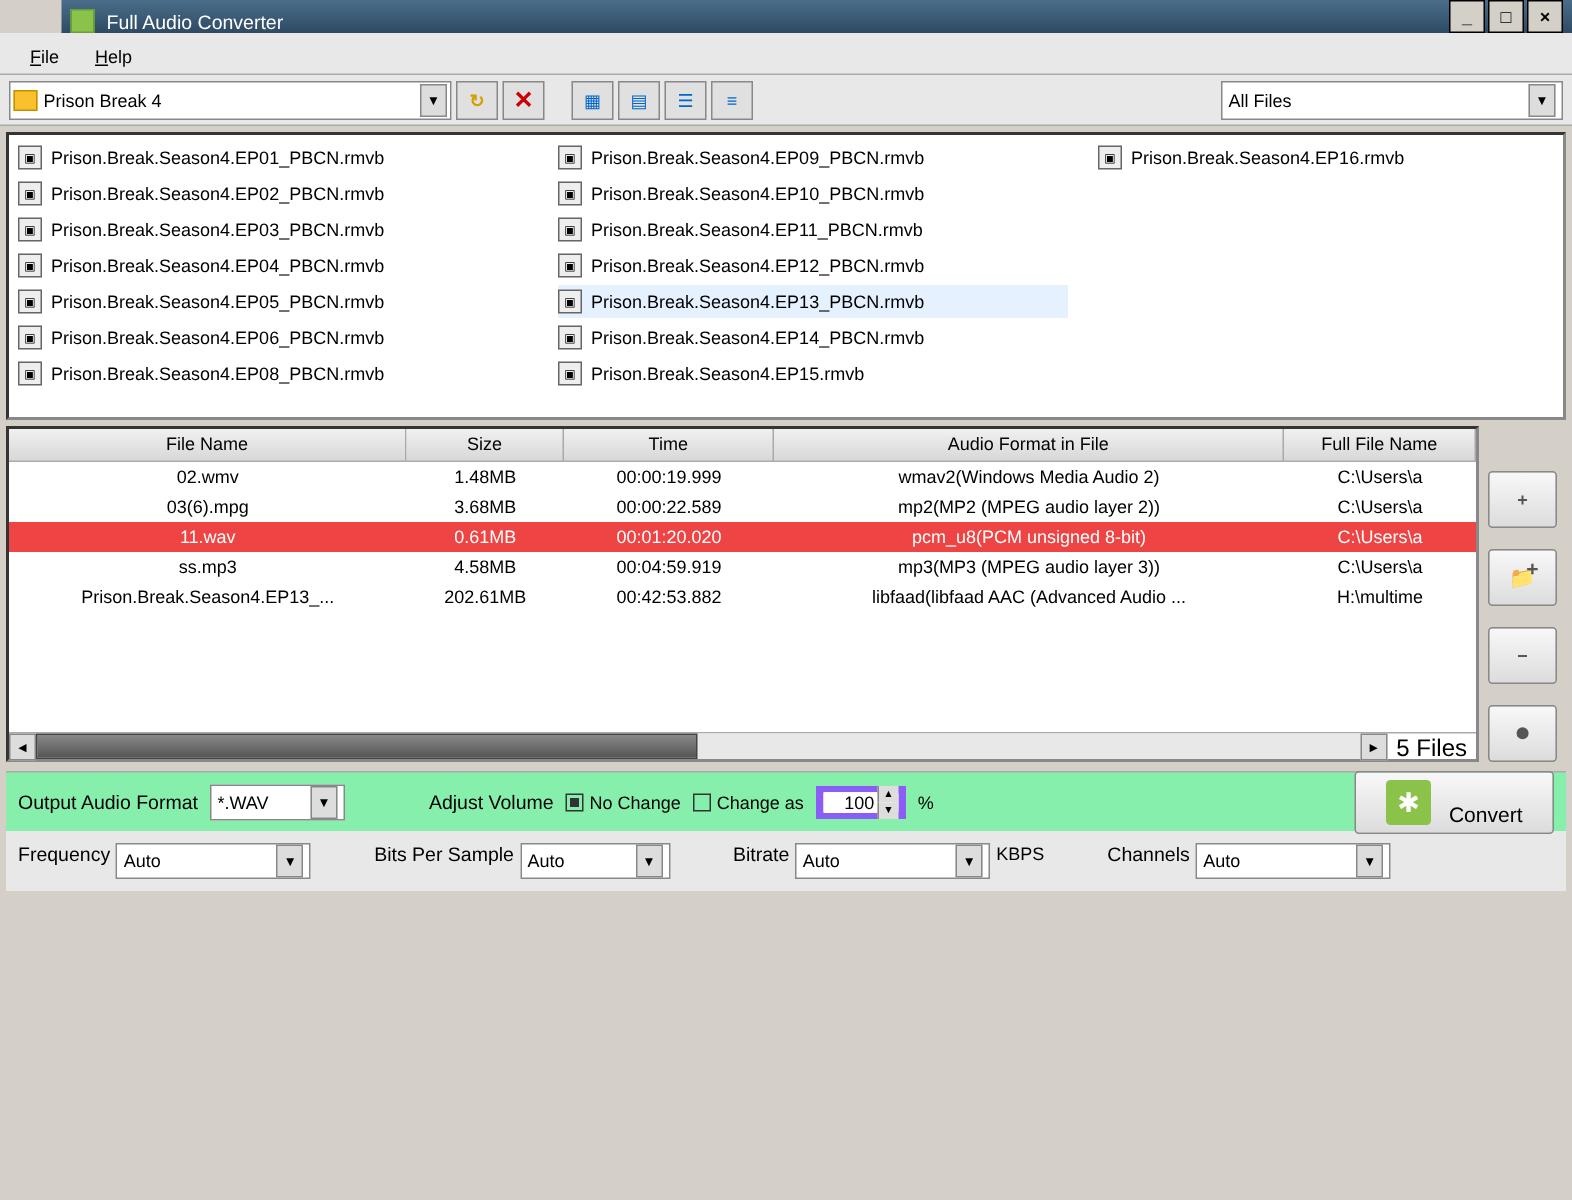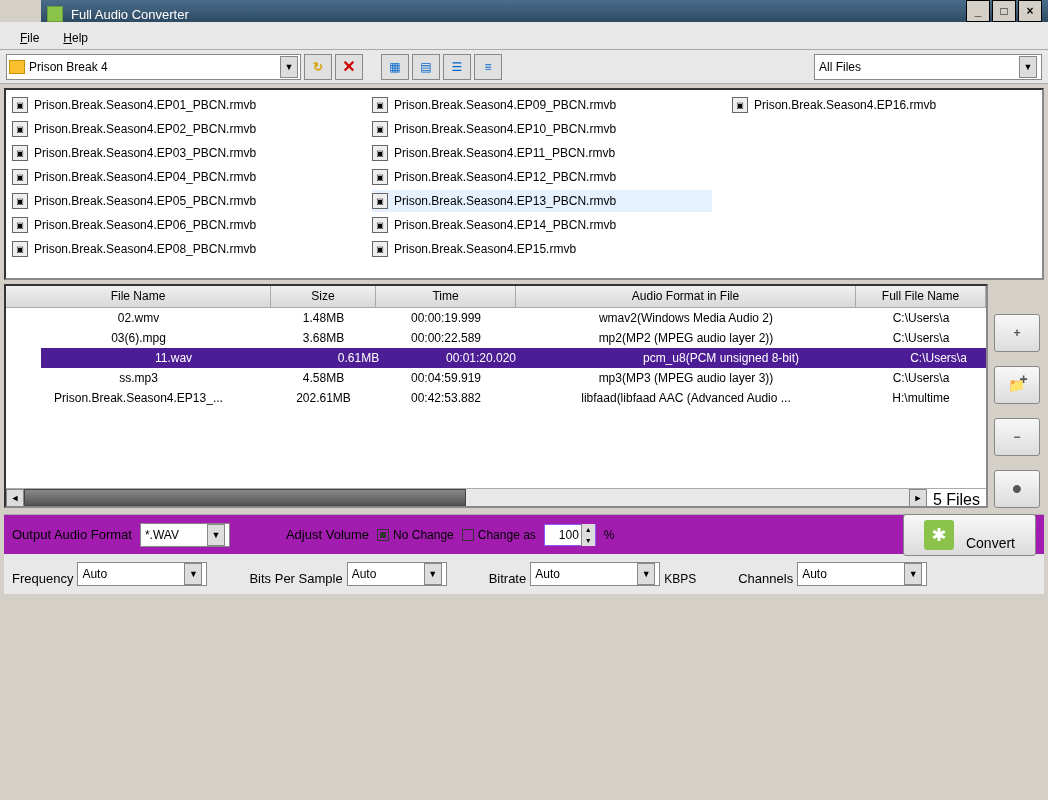--- a/index.html
+++ b/index.html
@@ -34,53 +34,53 @@
 .file-icon { width: 16px; height: 16px; border: 1px solid #666; background: #eee; margin-right: 6px; flex-shrink: 0; display: flex; align-items: center; justify-content: center; font-size: 8px; }
 .file-item.selected { background: #e5f1ff; }
 
 
 .queue-area { margin: 0 4px; display: flex; gap: 6px; text-align: center; }
 .queue-table-wrap { flex: 1; background: #fff; border: 2px inset #888; height: 360px; display: flex; flex-direction: column; }
 .queue-header { display: flex; background: #e0e0e0; height: 22px; font-size: 11px; }
 .qh-col { border-right: 1px solid #aaa; border-bottom: 1px solid #aaa; padding: 3px 4px; background: linear-gradient(#f0f0f0, #d8d8d8); }
 .queue-rows { flex: 1; overflow: hidden; }
 .qr { display: flex; height: 20px; align-items: center; font-size: 12px; }
-.qr.selected { background: #4c1d95; color: #fff; margin-left: 35px; }
+.qr.selected { background: #ef4444; color: #fff; }
 .qr-col { padding: 0 4px; overflow: hidden; white-space: nowrap; text-overflow: ellipsis; }
 .col-name { width: 265px; }
 .col-size { width: 105px; }
 .col-time { width: 140px; }
 .col-format { width: 340px; }
 .col-path { width: 95px; flex: 1; }
 .queue-scroll { height: 18px; display: flex; border-top: 1px solid #aaa; }
 .scroll-btn { width: 18px; height: 18px; background: #ddd; border: 1px solid #888; display: flex; align-items: center; justify-content: center; font-size: 9px; }
 .scroll-track { flex: 1; background: #e8e8e8; display: flex; }
 .scroll-thumb { width: 50%; height: 100%; background: linear-gradient(#888, #555); border: 1px solid #444; }
 .file-count { padding: 2px 6px; font-size: 16px; white-space: nowrap; }
 
 .side-btns { width: 52px; display: flex; flex-direction: column; gap: 14px; padding-top: 30px; }
 .side-btn { width: 46px; height: 38px; background: linear-gradient(#f8f8f8, #dcdcdc); border: 1px solid #888; border-radius: 3px; display: flex; align-items: center; justify-content: center; font-size: 22px; cursor: pointer; font-weight: bold; color: #555; }
 
 
 .bottom { margin: 6px 4px 0 4px; }
-.bottom-row { display: flex; align-items: center; height: 40px; background: #a21caf; padding: 0 8px; gap: 8px; border-top: 1px solid #aaa; }
+.bottom-row { display: flex; align-items: center; height: 40px; background: #86efac; padding: 0 8px; gap: 8px; border-top: 1px solid #aaa; }
 .label { font-size: 13px; }
 .combo { display: flex; align-items: center; background: #fff; border: 1px solid #888; height: 24px; padding: 0 4px; }
 .radio-box { display: flex; align-items: center; gap: 4px; }
 .radio { width: 12px; height: 12px; border: 1px solid #333; display: flex; align-items: center; justify-content: center; }
 .radio.checked::after { content: ''; width: 6px; height: 6px; background: #333; }
 .checkbox { width: 12px; height: 12px; border: 1px solid #333; }
-.spinner { display: flex; align-items: center; background: #fff; border: 1px solid #8b5cf6; height: 22px; }
+.spinner { display: flex; align-items: center; background: #fff; border: 5px solid #8b5cf6; height: 22px; }
 .spinner input { border: none; width: 36px; text-align: right; padding: 0 2px; outline: none; }
 .spin-btns { display: flex; flex-direction: column; }
 .spin-btn { width: 14px; height: 11px; background: #ddd; border-left: 1px solid #888; font-size: 7px; display: flex; align-items: center; justify-content: center; }
 .convert-btn { margin-left: auto; display: flex; align-items: center; gap: 12px; background: linear-gradient(#f8f8f8, #dcdcdc); border: 1px solid #888; border-radius: 3px; height: 42px; padding: 0 20px; cursor: pointer; }
 .convert-icon { width: 30px; height: 30px; background: #8bc34a; border-radius: 3px; display: flex; align-items: center; justify-content: center; color: #fff; font-size: 18px; }
 .bottom-row2 { display: flex; align-items: center; height: 40px; background: #e8e8e8; padding: 0 8px; gap: 6px; }
-.bottom-row2 .group { display: flex; align-items: flex-end; gap: 4px; }
+.bottom-row2 .group { display: flex; align-items: flex-start; gap: 4px; }
 </style>
 </head>
 <body>
 
 <div class="titlebar">
   <div class="titlebar-icon"></div>
   <div class="titlebar-text">Full Audio Converter</div>
   <div class="titlebar-btns">
     <div class="titlebar-btn">_</div>
     <div class="titlebar-btn">□</div>

